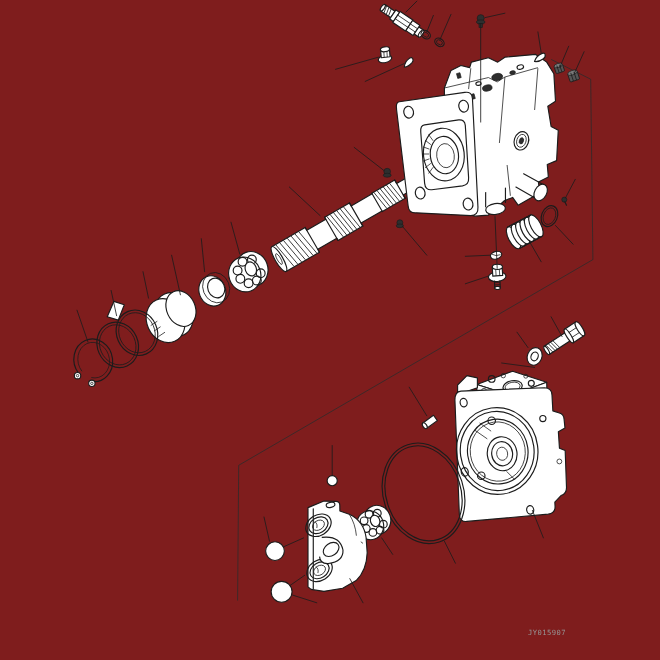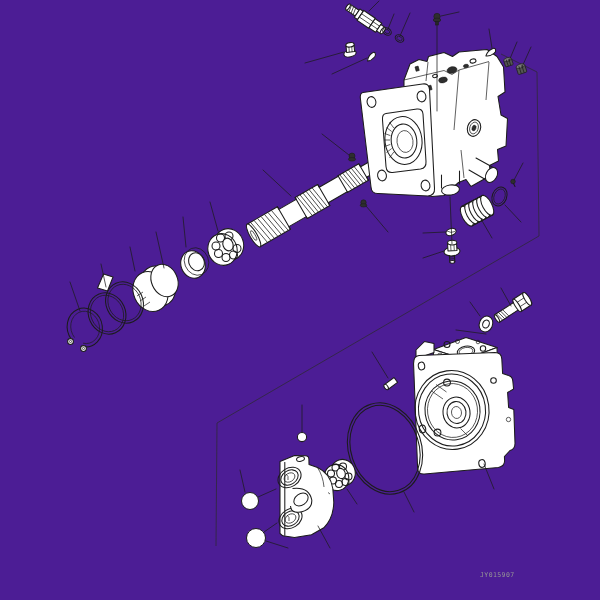--- a/index.html
+++ b/index.html
@@ -1,16 +1,16 @@
 <!DOCTYPE html>
 <html><head>
 <meta charset="utf-8">
 <style>
   html,body{margin:0;padding:0;width:600px;height:600px;background:#fff;overflow:hidden;}
-  #stage{position:relative;width:600px;height:600px;background:#4c1d95;}
+  #stage{position:relative;width:600px;height:600px;background:#7f1d1d;}
   svg{position:absolute;left:0;top:0;}
   .ln{stroke:#1c1c1c;stroke-width:1.05;fill:none;stroke-linecap:round;stroke-linejoin:round;}
   .lnf{stroke:#1c1c1c;stroke-width:1.05;fill:#ffffff;stroke-linejoin:round;}
   .thin{stroke:#1c1c1c;stroke-width:0.7;fill:none;}
   .dark{fill:#2e2e2e;stroke:#1c1c1c;stroke-width:0.6;}
   .gray{fill:#565656;stroke:#1c1c1c;stroke-width:0.7;}
   .graytop{fill:#7a7a7a;stroke:#1c1c1c;stroke-width:0.6;}
   .leader{stroke:#1c1c1c;stroke-width:0.75;fill:none;stroke-linecap:round;}
   .plane{stroke:#2b2b2b;stroke-width:0.7;fill:none;stroke-linejoin:round;}
   .balloon{stroke:#1c1c1c;stroke-width:1;fill:#ffffff;}

